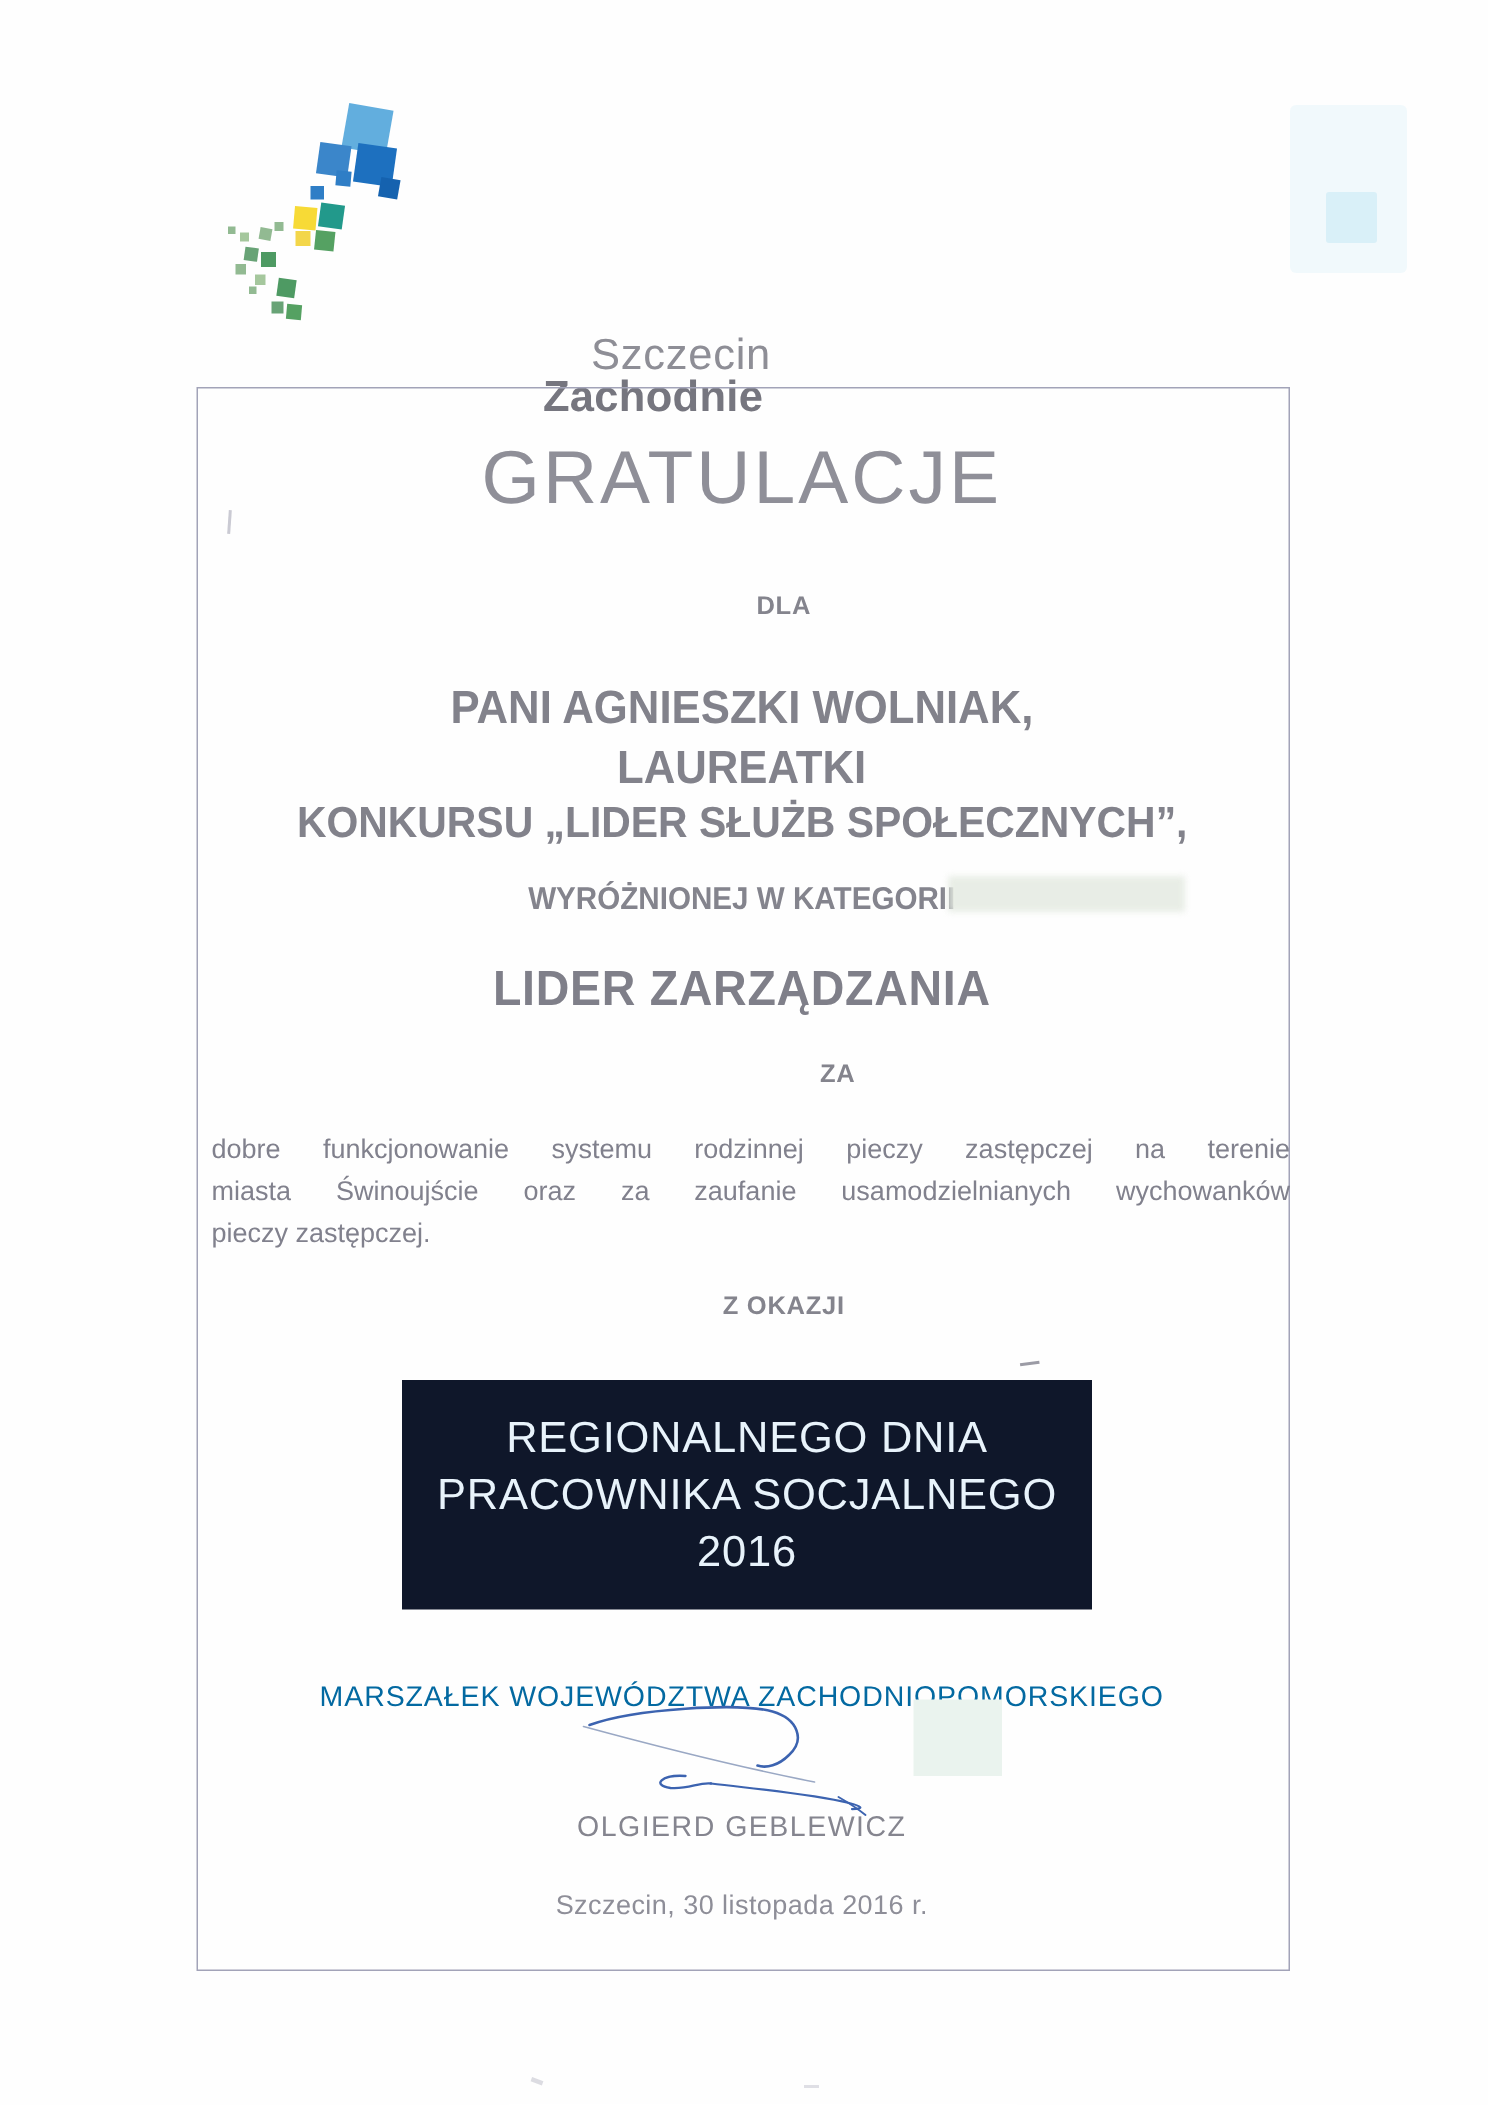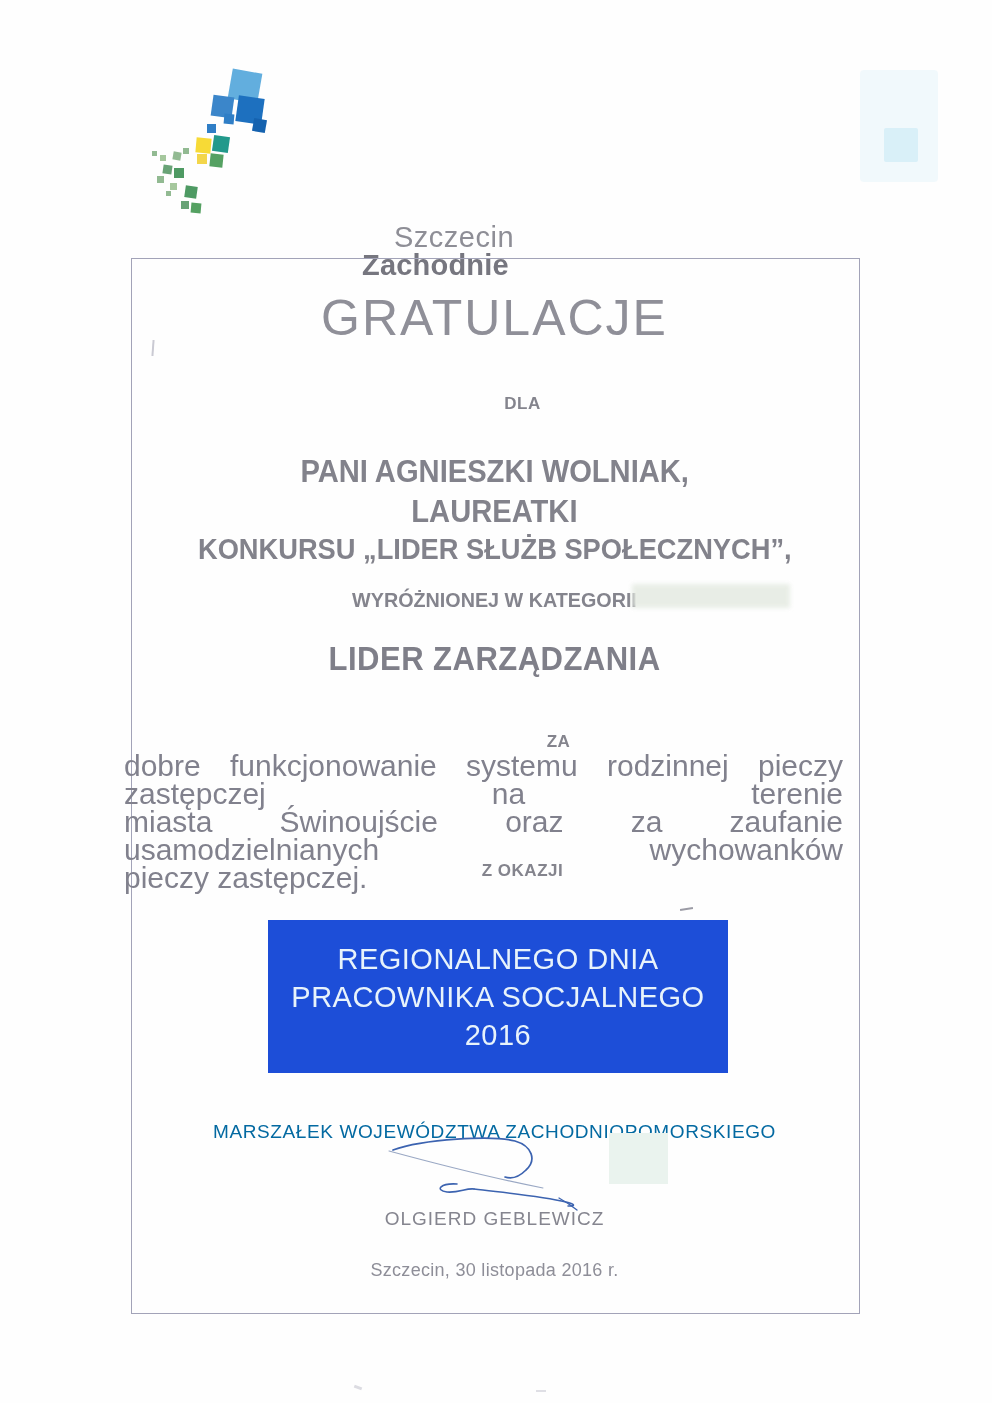--- a/index.html
+++ b/index.html
@@ -19,29 +19,29 @@
   .tb{position:absolute;left:131px;width:727px;text-align:center;color:#85858e;}
   .title{top:280px;font-size:50px;line-height:76px;font-weight:300;color:#8f8f98;letter-spacing:2px;}
   .small-cap{font-size:17px;font-weight:700;color:#84848d;letter-spacing:.5px;margin-left:28px;}
   .dla{top:394px;}
   .cond{display:inline-block;transform:scaleX(.94);transform-origin:center;}
   .recip1{top:454px;font-size:31px;font-weight:700;color:#82828b;}
   .recip2{top:494px;font-size:31px;font-weight:700;color:#82828b;}
   .recip3{top:533px;font-size:29px;font-weight:700;color:#82828b;}
   .catlabel{top:588px;font-size:21px;font-weight:700;color:#84848d;}
   .category{top:640px;font-size:33px;font-weight:700;color:#7f7f89;letter-spacing:.5px;}
-  .za{top:732px;padding-left:36px;}
-  .body-par{position:absolute;left:124px;top:752px;width:719px;color:#81818d;
-     font-size:30px;line-height:28px;}
+  .za{top:706px;padding-left:36px;}
+  .body-par{position:absolute;left:141px;top:752px;width:719px;color:#81818d;
+     font-size:18px;line-height:28px;}
   .body-line{text-align:justify;text-align-last:justify;}
   .body-line.last{text-align-last:left;}
   .okazji{top:861px;}
   
   .event-box{position:absolute;left:268px;top:920px;width:460px;height:153px;
-     background:#1d4ed8;color:#e8f3fb;text-align:center;
+     background:#0f172a;color:#e8f3fb;text-align:center;
      display:flex;flex-direction:column;justify-content:center;}
   .event-line{font-size:29px;line-height:38px;font-weight:400;letter-spacing:.5px;}
   
   .signer-title{top:1121px;font-size:19px;color:#0369a1;letter-spacing:.6px;}
   .signature{position:absolute;left:365px;top:1136px;width:250px;height:78px;}
   .signer-name{top:1208px;font-size:19px;color:#85858f;letter-spacing:1px;}
   .place-date{top:1260px;font-size:18px;color:#8e8e98;letter-spacing:.3px;}
   
   .art{position:absolute;pointer-events:none;}
   .art-blue-big{left:860px;top:70px;width:78px;height:112px;background:#eef8fc;opacity:.85;border-radius:4px;}

